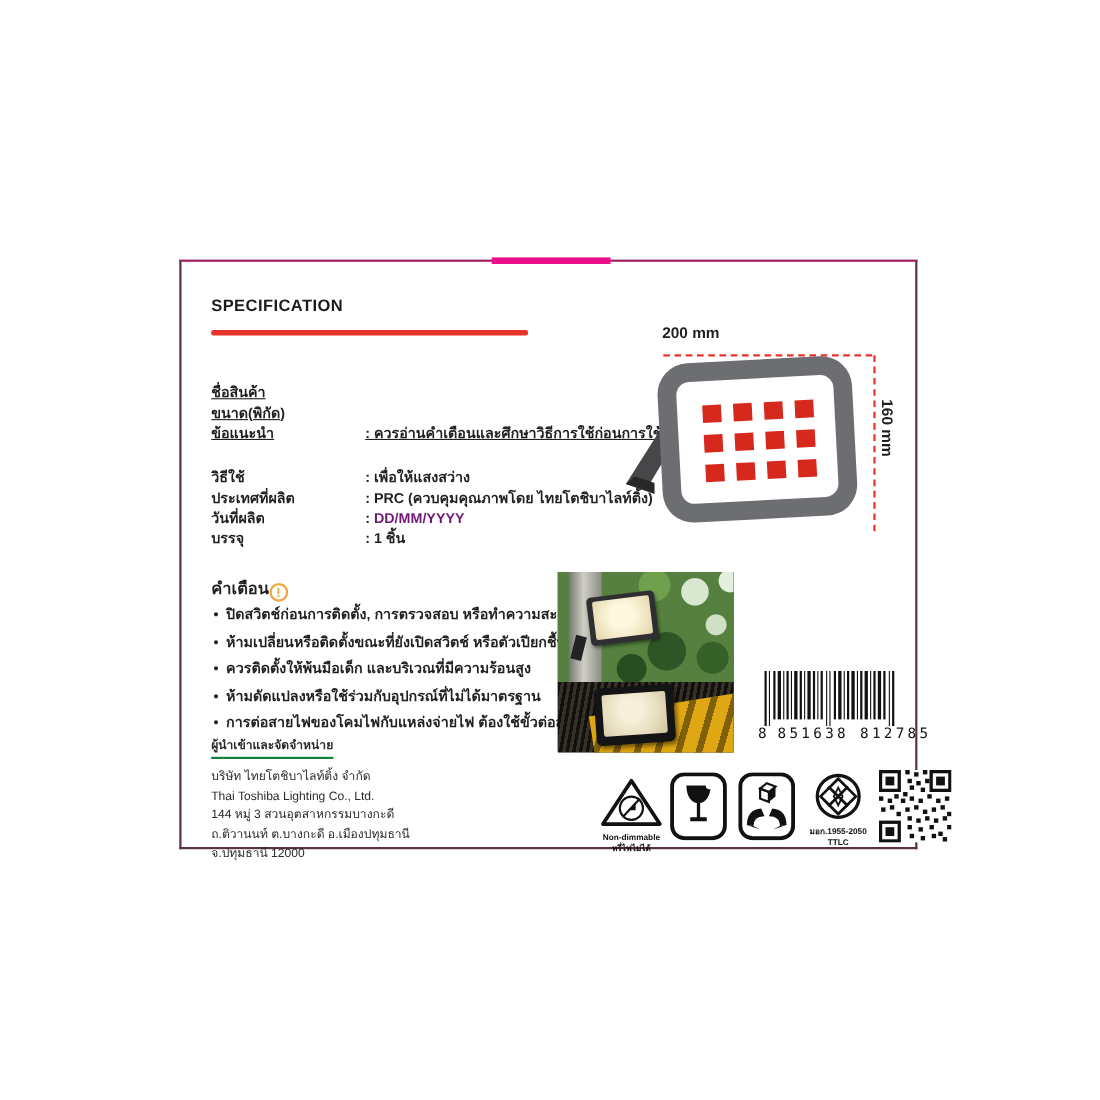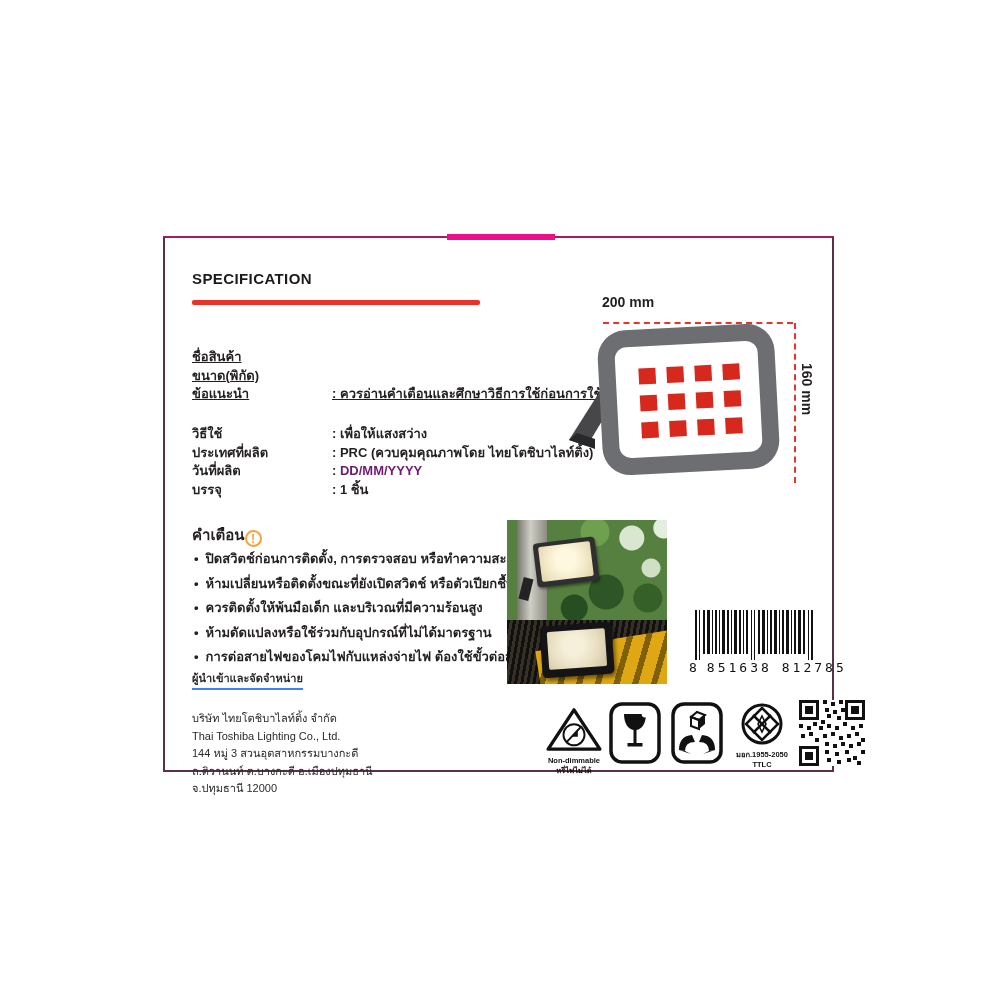--- a/index.html
+++ b/index.html
@@ -66,21 +66,21 @@
   .fl2-face{position:absolute;left:7px;top:6px;right:7px;bottom:8px;border-radius:2px;
     background:radial-gradient(circle at 45% 40%, #f6f0da 0 25%, #e6dcbd 65%, #cdc19c);}
   
   .barcode{position:absolute;left:524px;top:372px;width:138px;height:70px;background:#fff;}
   .barcode svg{display:block;}
   .barcode-digits{position:absolute;left:0;top:50px;width:138px;font-family:"DejaVu Sans Mono","Liberation Mono",monospace;
     font-size:13px;font-weight:500;color:#111;display:flex;gap:10px;}
   .barcode-digits .grp{letter-spacing:3px;}
   
   .importer{position:absolute;left:27px;top:432px;font-size:11px;line-height:17.4px;color:#2a2a2a;}
-  .importer-heading{font-weight:700;display:inline-block;border-bottom:2px solid #3b82f6;padding-bottom:1px;margin-bottom:20px;}
+  .importer-heading{font-weight:700;display:inline-block;border-bottom:2px solid #15803d;padding-bottom:1px;margin-bottom:8px;}
   
   .marks{position:absolute;left:378px;top:462px;height:70px;}
   .mark{position:absolute;text-align:center;}
   .mark-caption{font-size:7.5px;font-weight:700;line-height:9.5px;color:#111;}
   .m-nondim{left:0;top:6px;width:62px;}
   .m-fragile{left:66px;top:2px;}
   .m-hands{left:128px;top:2px;}
   .m-tis{left:188px;top:2px;width:62px;}
   .m-qr{left:256px;top:0;}
 </style>

